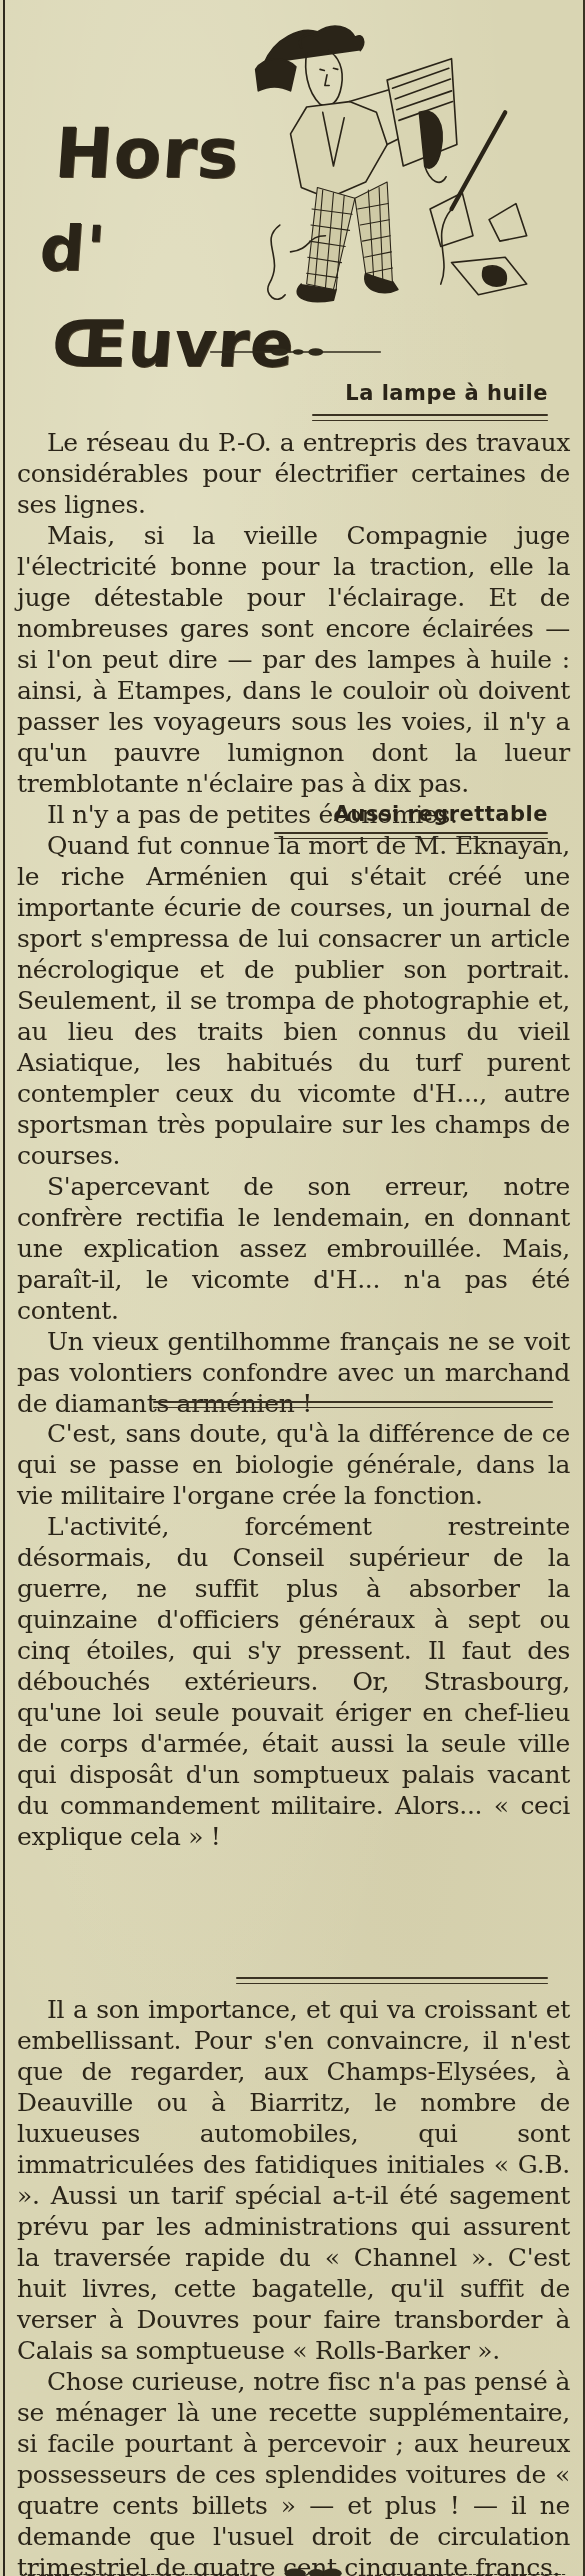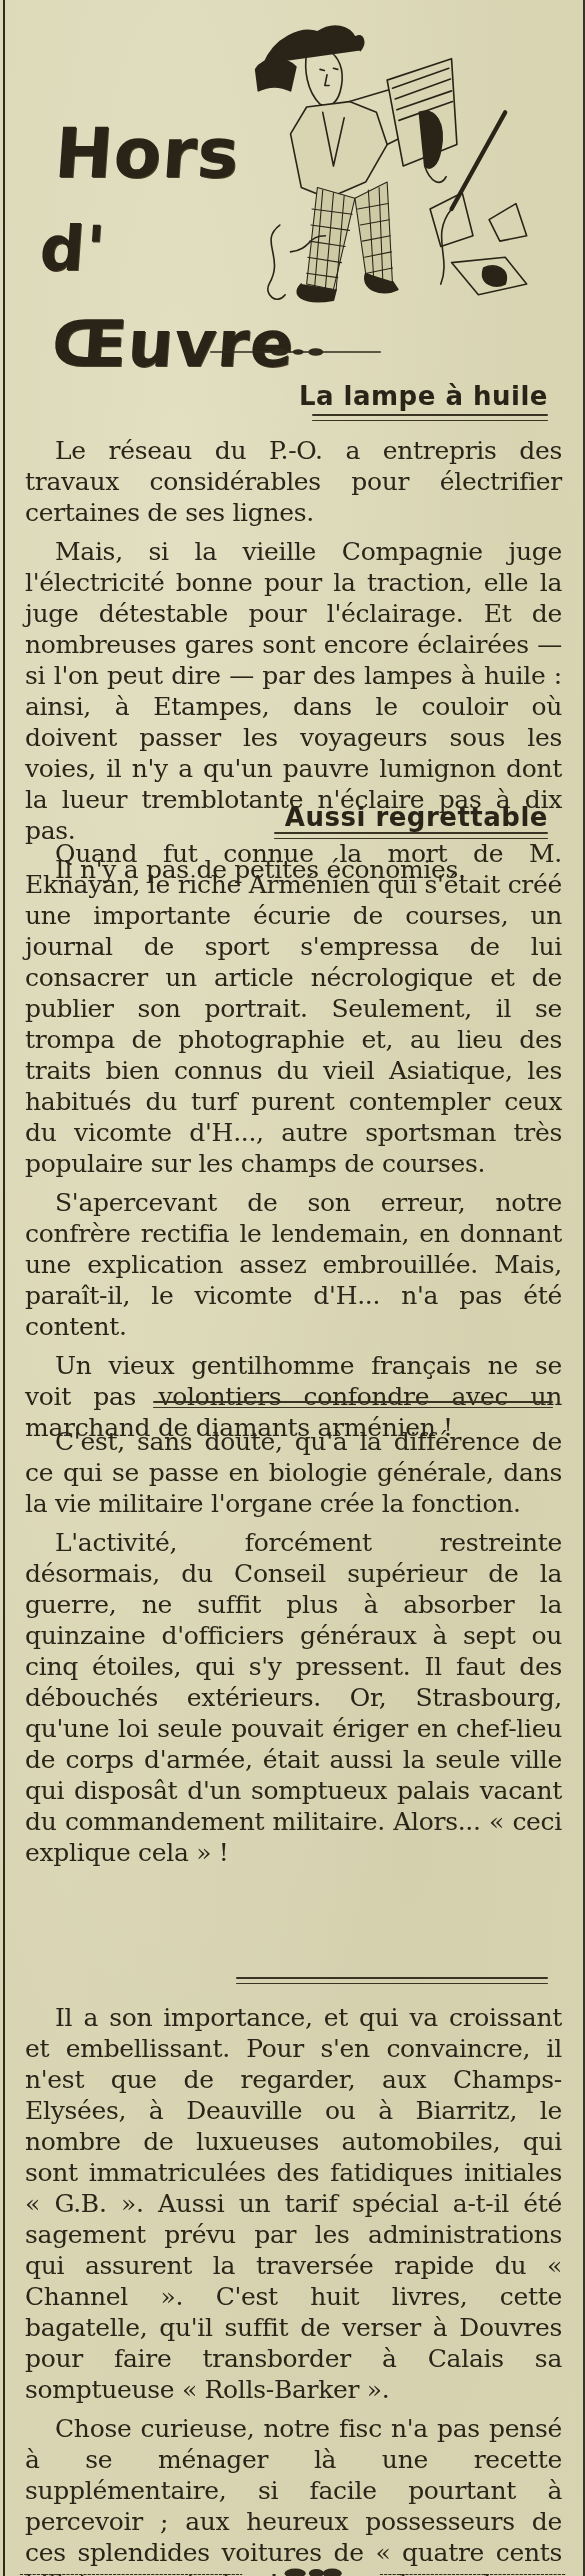--- a/index.html
+++ b/index.html
@@ -51,21 +51,21 @@
   .ornament {
     position: absolute; left: 199px; top: 344px; width: 193px; height: 16px;
   }
   
   .heading {
     position: absolute;
     right: 38px;
     text-align: right;
     font-family: "DejaVu Sans", sans-serif;
     font-weight: bold;
-    font-size: 26px;
+    font-size: 21px;
     color: #2a2418;
     line-height: 1;
     letter-spacing: 0.5px;
   }
   .heading-underline {
     position: absolute;
     right: 38px;
     height: 8.6px;
   }
   .heading-underline::before, .heading-underline::after {
@@ -80,21 +80,21 @@
     position: absolute;
     left: 17px;
     width: 553px;
     font-size: 25px;
     line-height: 31px;
     text-align: justify;
     color: #2b2519;
     font-family: "DejaVu Serif", "Liberation Serif", serif;
     letter-spacing: -0.3px;
   }
-  .body p { margin: 8px; text-indent: 30px; }
+  .body p { margin: 0; text-indent: 30px; }
   .end-ornament {
     position: absolute; left: 16px; top: 2567px; width: 553px; height: 9px;
   }
 </style>
 </head>
 <body>
 
 <div class="page">
   <div class="rule-left"></div>
   <div class="rule-right"></div>

